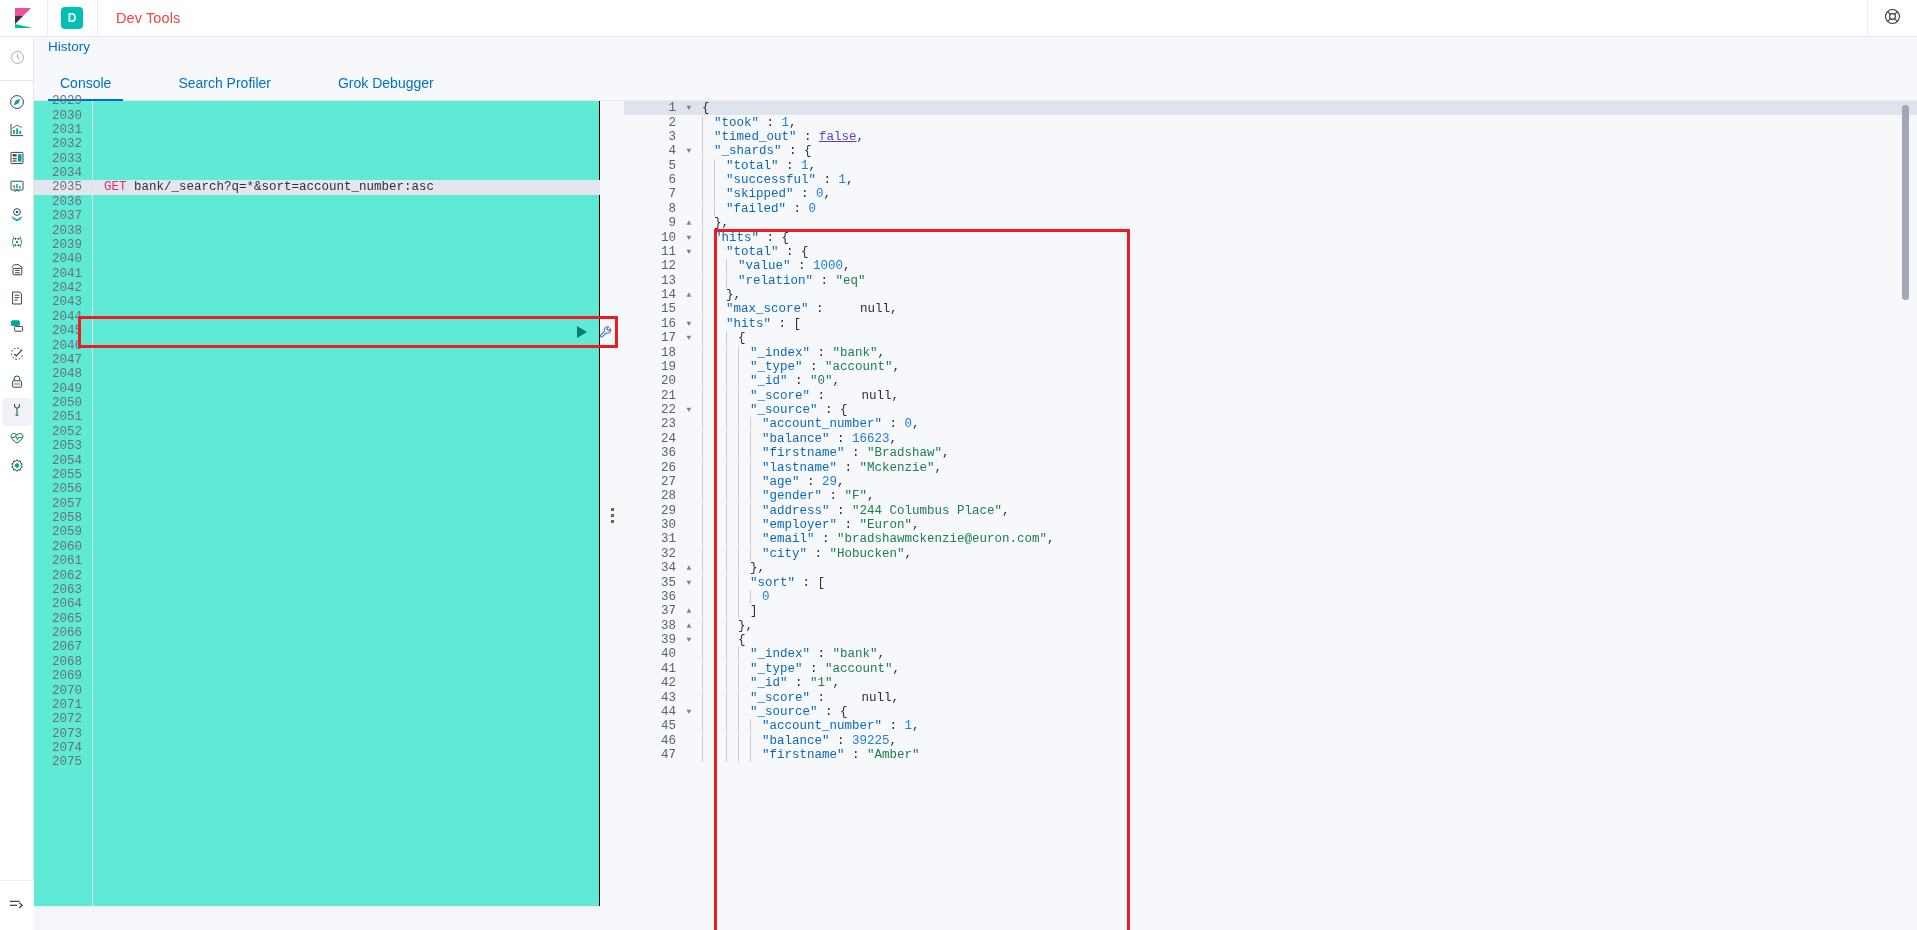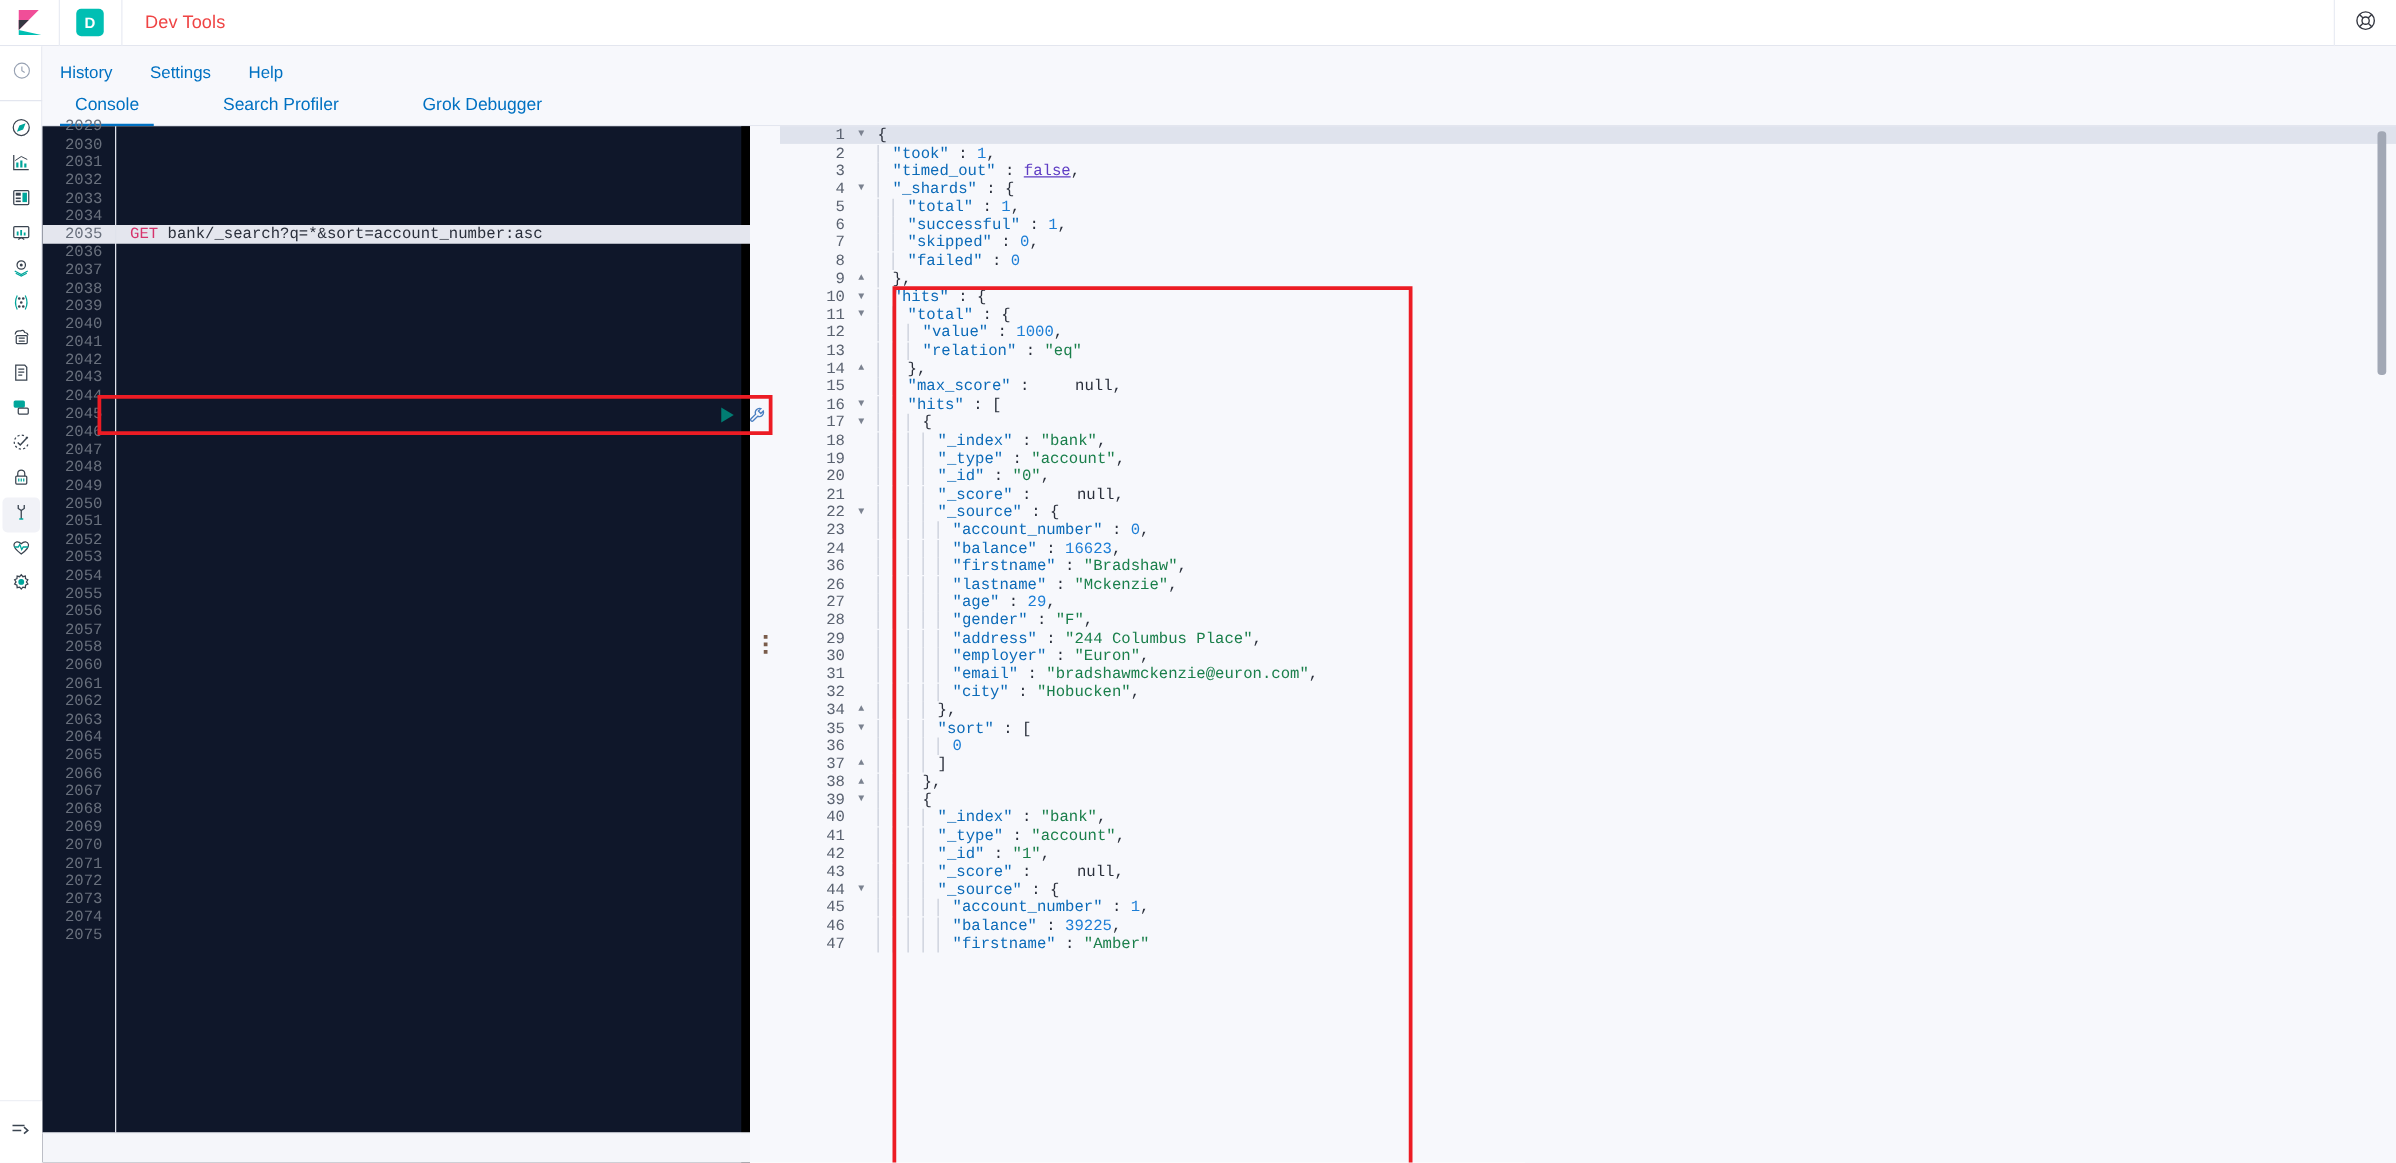--- a/index.html
+++ b/index.html
@@ -65,21 +65,21 @@
   #nav-bottom {
     position: absolute; bottom: 0; left: 0; width: 34px; height: 50px;
     display: flex; align-items: center; justify-content: center;
     border-top: 1px solid #eef0f5; background:#fff;
   }
 
   
   #subnav {
     position: absolute; top: 37px; left: 34px; width: 1883px; height: 30px;
     background: #f7f8fc;
-    display: flex; align-items: flex-end; padding-left: 10px; gap: 22px;
+    display: flex; align-items: flex-start; padding-left: 10px; gap: 22px; flex-direction: column;
   }
   .subnav-link {
     font-size: 13.5px; color: #0071c2; cursor: pointer; padding: 2px 4px;
   }
 
   
   #tabs {
     position: absolute; top: 67px; left: 34px; width: 1883px; height: 34px;
     background: #f7f8fc;
     display: flex; align-items: flex-end; padding-left: 10px;
@@ -99,22 +99,22 @@
   #main {
     position: absolute; top: 101px; left: 34px;
     width: 1883px; height: 829px;
     background: #f7f8fc;
   }
 
   
   #req-panel {
     position: absolute; left: 0; top: 0;
     width: 566px; height: 829px;
-    background: #0f172a;
-    border-right: 7px solid #000000;
+    background: #5eead4;
+    border-right: 1px solid #000000;
   }
   #req-scroll {
     position: absolute; left: 0; top: 0; width: 566px; height: 805px;
     overflow: hidden;
   }
   .req-line {
     height: 14.38px; display: flex; align-items: center;
     font-family: "Liberation Mono", monospace; font-size: 12.5px;
   }
   .req-line .ln {
@@ -532,20 +532,24 @@
           <div class="req-line">
             <span class="ln">2056</span>
             <span class="code"></span>
           </div>
           <div class="req-line">
             <span class="ln">2057</span>
             <span class="code"></span>
           </div>
           <div class="req-line">
             <span class="ln">2058</span>
+            <span class="code"></span>
+          </div>
+          <div class="req-line">
+            <span class="ln">2059</span>
             <span class="code"></span>
           </div>
           <div class="req-line">
             <span class="ln">2060</span>
             <span class="code"></span>
           </div>
           <div class="req-line">
             <span class="ln">2061</span>
             <span class="code"></span>
           </div>

